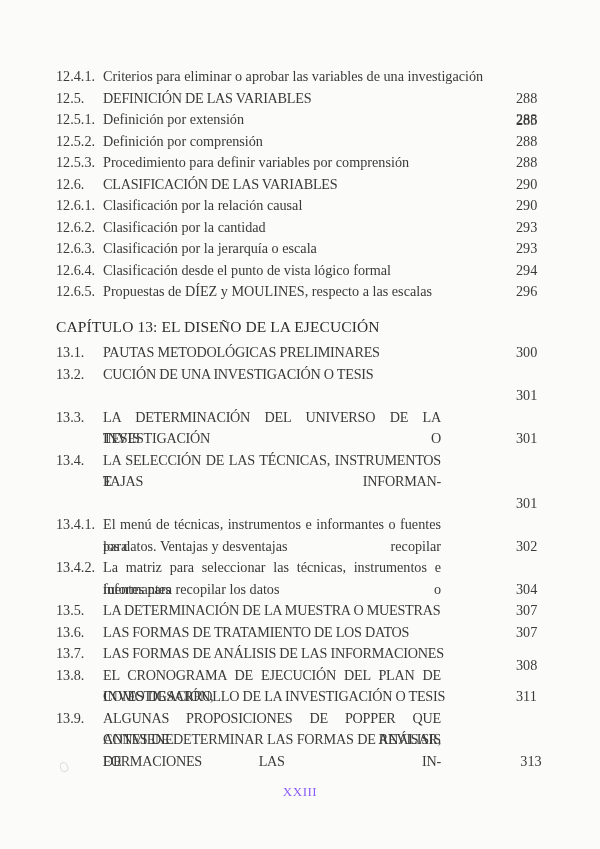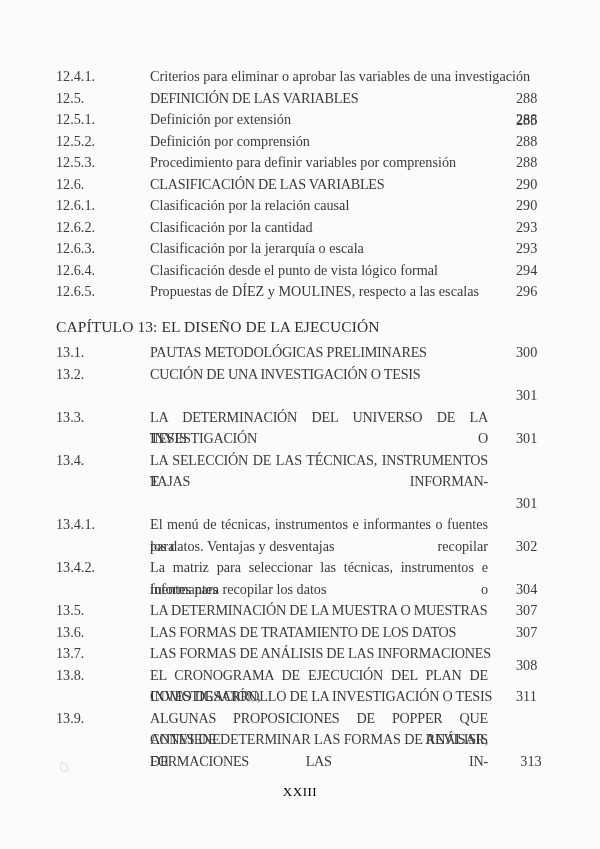--- a/index.html
+++ b/index.html
@@ -30,21 +30,20 @@
     }
     .num {
       position: absolute;
       left: 56px;
       top: 0;
     }
     .title {
       position: absolute;
       left: 103px;
       width: 338px;
-      margin-left: 47px;
     }
     .title .line {
       display: block;
       white-space: nowrap;
       height: 21.5px;
     }
     .title .line.justify {
       text-align: justify;
       text-align-last: justify;
       white-space: normal;
@@ -69,21 +68,21 @@
       letter-spacing: 0.1px;
     }
     .folio {
       position: absolute;
       left: 0;
       width: 600px;
       top: 784px;
       text-align: center;
       font-size: 13px;
       letter-spacing: 0.5px;
-      color: #000000;
+      color: #8b5cf6;
     }
     .mark {
       position: absolute;
       left: 60px;
       top: 762px;
       width: 6px;
       height: 8px;
       border: 1px solid #dcdcdc;
       border-radius: 50% 50% 40% 40%;
       transform: rotate(-20deg);

